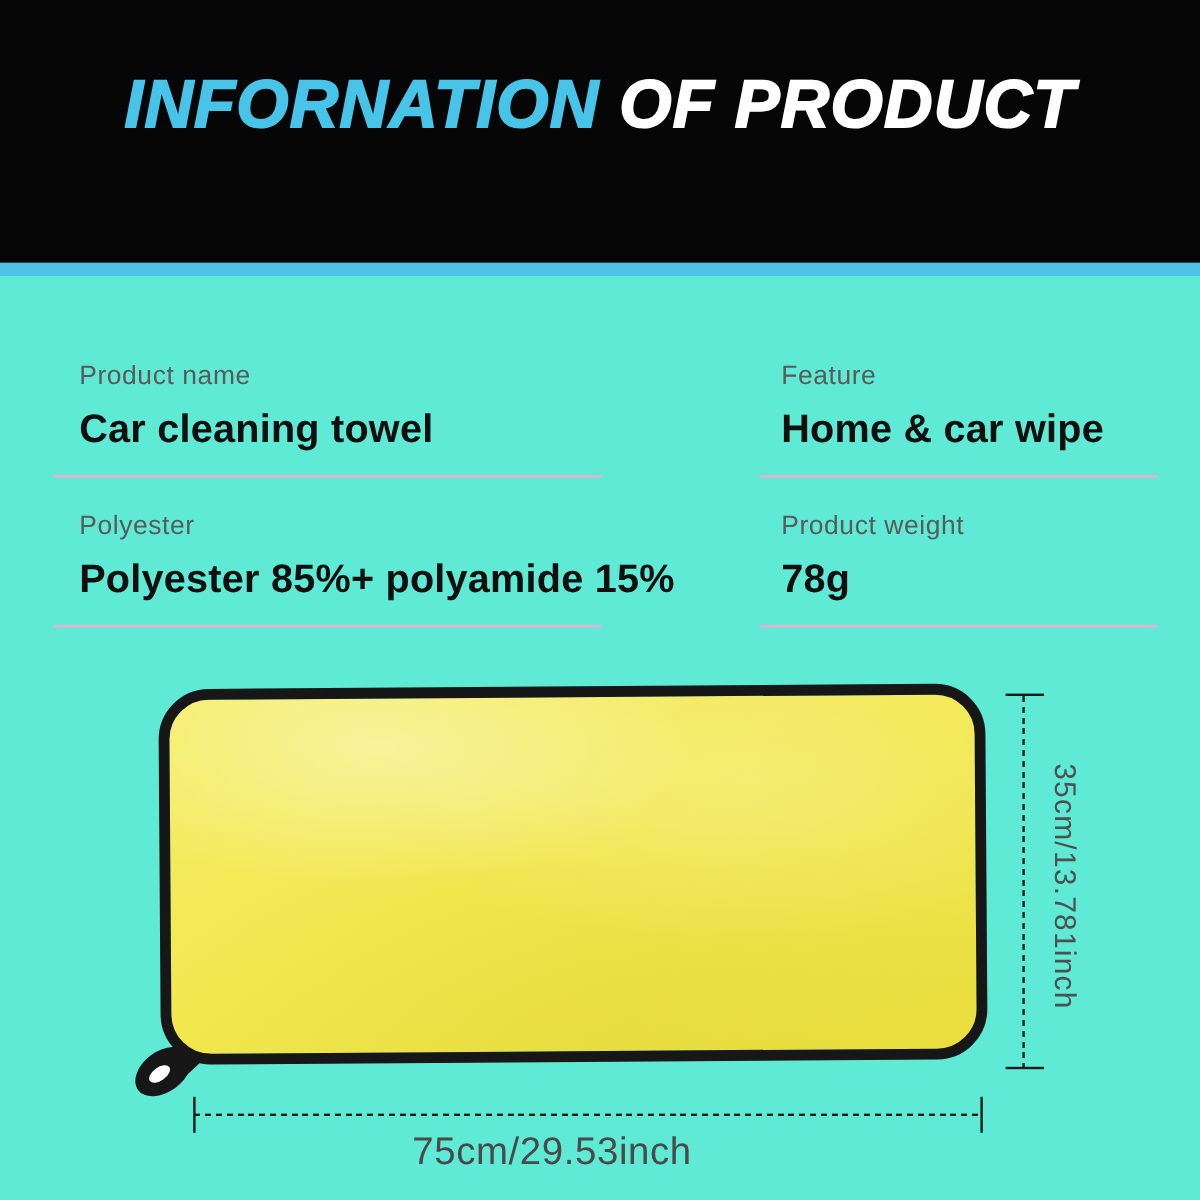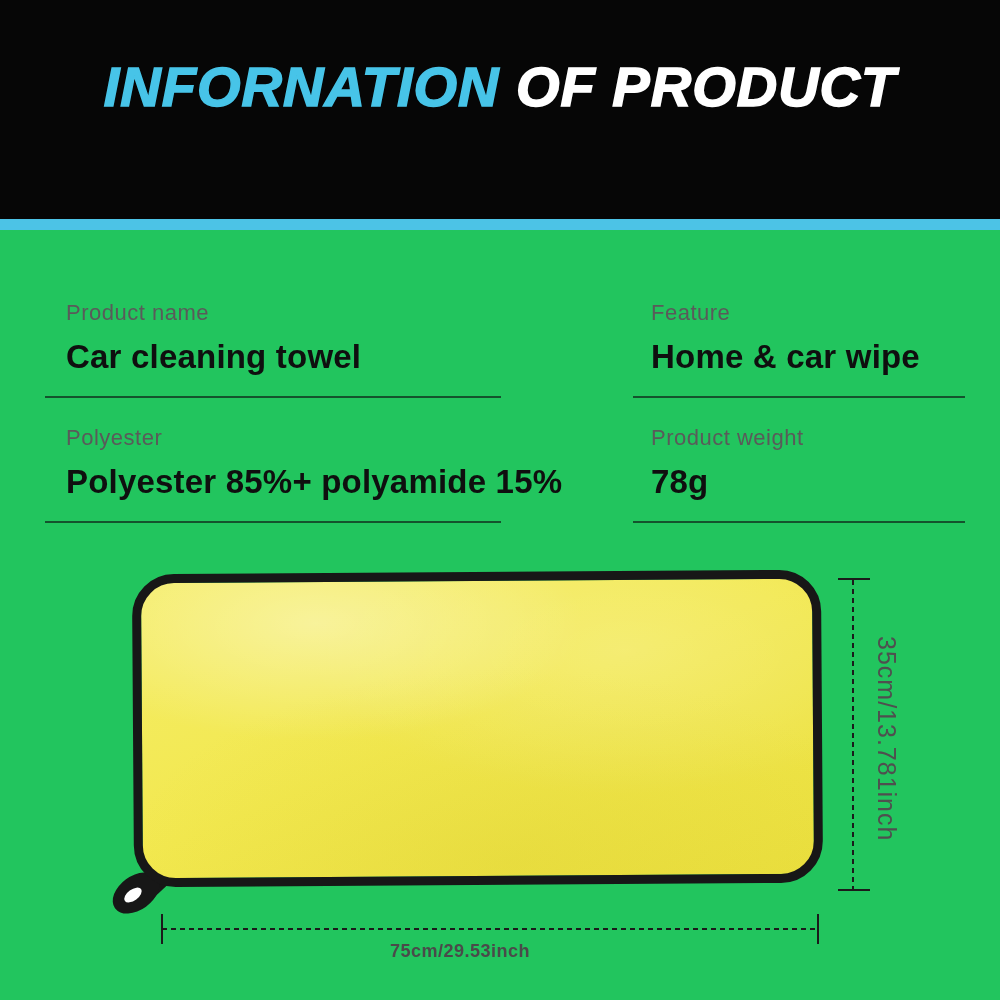--- a/index.html
+++ b/index.html
@@ -1,19 +1,19 @@
 <!DOCTYPE html>
 <html><head>
 <meta charset="utf-8">
 <style>
   * { margin: 0; padding: 0; box-sizing: border-box; }
   html, body { width: 1000px; height: 1000px; background: #ffffff; overflow: hidden; }
   body { font-family: "Liberation Sans", sans-serif; position: relative; }
 
-  .canvas { position: absolute; inset: 0; width: 1000px; height: 1000px; background: #22c55e; }
+  .canvas { position: absolute; inset: 0; width: 1000px; height: 1000px; background: #5eead4; }
 
   
   .header-banner {
     position: absolute; left: 0; top: 0; width: 1000px; height: 219px;
     background: #060606;
   }
   .page-title {
     position: absolute; left: 0; right: 0; top: 57px;
     text-align: center;
     font-size: 56px; line-height: 60px;
@@ -23,21 +23,21 @@
     -webkit-text-stroke: 1.6px currentColor;
     white-space: nowrap;
   }
   .page-title .hl { color: #47c4e8; -webkit-text-stroke: 1.6px currentColor; }
   .accent-stripe {
     position: absolute; left: 0; top: 219px; width: 1000px; height: 11px;
     background: #4cc3e6;
   }
 
   
-  .spec-cell { position: absolute; border-bottom: 2px solid #14532d; }
+  .spec-cell { position: absolute; border-bottom: 2px solid #f9a8d4; }
   .spec-cell .label {
     position: absolute; top: 12px; left: 0;
     font-size: 22px; color: #5a5a5a; letter-spacing: 0.5px;
   }
   .spec-cell .value {
     position: absolute; top: 50px; left: 0;
     font-size: 33px; font-weight: bold; color: #0f0f0f; letter-spacing: 0.2px;
     white-space: nowrap;
   }
   .cell-a { left: 45px;  top: 288px; width: 456px; height: 110px; padding-left: 0; }
@@ -79,23 +79,22 @@
     font-size: 25px; color: #4f4f4f; letter-spacing: 1px;
     white-space: nowrap;
   }
 
   .dim-h-line { left: 162px; top: 928px; width: 656px; }
   .dim-h-cap-left  { left: 161px; top: 914px; height: 30px; }
   .dim-h-cap-right { left: 817px; top: 914px; height: 30px; }
   .dim-h-label {
     position: absolute; left: 300px; top: 941px; width: 320px;
     text-align: center;
-    font-size: 18px; color: #4a4a4a; letter-spacing: 0.5px;
+    font-size: 32px; color: #4a4a4a; letter-spacing: 0.5px;
     white-space: nowrap;
-    font-weight: bold;
   }
 </style>
 </head>
 <body>
 
 <div class="canvas">
 
   <div class="header-banner">
     <h1 class="page-title"><span class="hl">INFORNATION</span><span class="rest"> OF PRODUCT</span></h1>
   </div>

